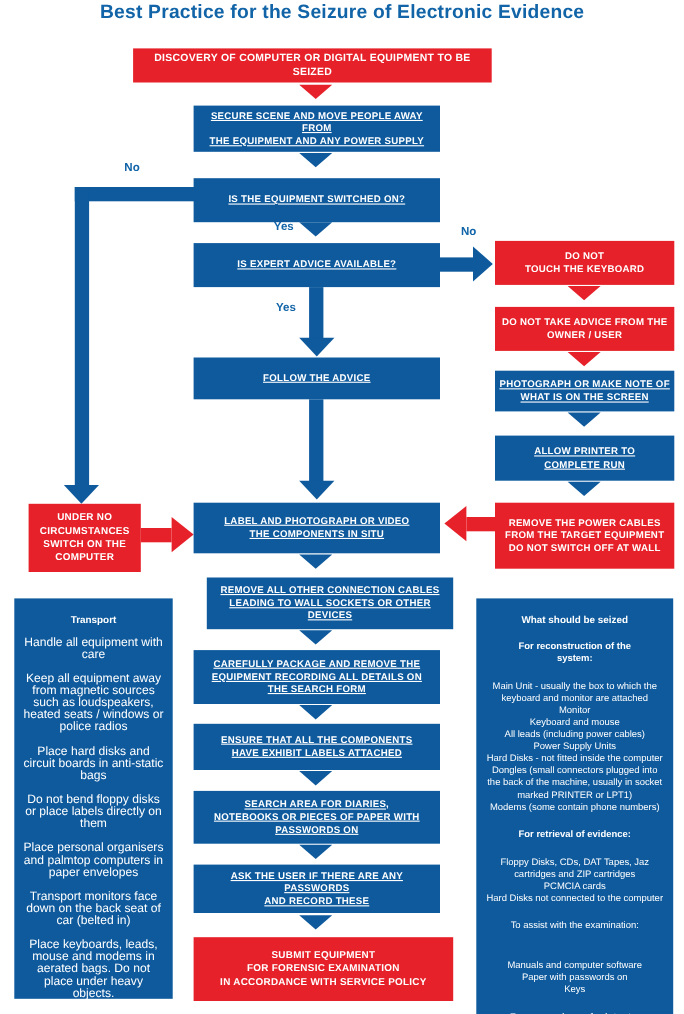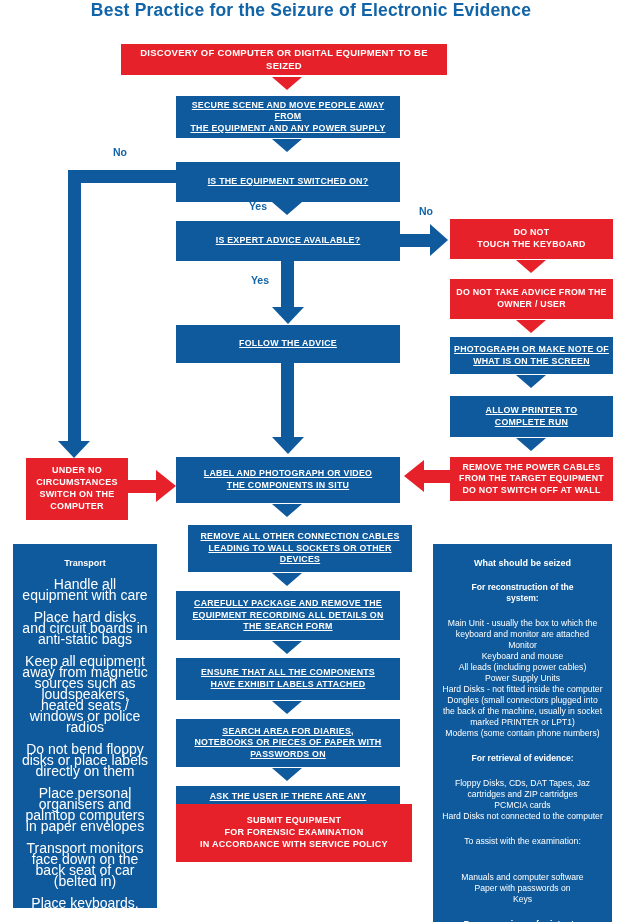--- a/index.html
+++ b/index.html
@@ -73,21 +73,21 @@
     text-align:center;
     box-sizing:border-box;
     padding:14px 8px 8px 8px;
   }
   .panel-title{
     font-weight:bold;
     font-size:9px;
     margin:0 0 11px 0;
   }
   .panel .para{
-    font-size:14px;
+    font-size:11px;
     line-height:11px;
     margin:0 0 11px 0;
   }
   .panel .sec-head{
     font-weight:bold;
     font-size:8.6px;
     line-height:11px;
     margin:14px;
   }
   .panel .sec-head.normal{font-weight:normal;}
@@ -146,21 +146,21 @@
   <div class="tri down-red" style="left:516px;top:320px;"></div>
 
   <div class="node blue" style="left:450px;top:337px;width:163px;height:37px;">PHOTOGRAPH OR MAKE NOTE OF
 WHAT IS ON THE SCREEN</div>
   <div class="tri down-blue" style="left:516px;top:375px;"></div>
 
   <div class="node blue" style="left:450px;top:396px;width:163px;height:41px;">ALLOW PRINTER TO
 COMPLETE RUN</div>
   <div class="tri down-blue" style="left:516px;top:438px;"></div>
 
-  <div class="node red" style="left:450px;top:457px;width:163px;height:44px;">REMOVE THE POWER CABLES
+  <div class="node red" style="left:450px;top:457px;width:163px;height:60px;">REMOVE THE POWER CABLES
 FROM THE TARGET EQUIPMENT
 DO NOT SWITCH OFF AT WALL</div>
 
   <div class="shaft red-s" style="left:424px;top:470px;width:26px;height:13px;"></div>
   <div class="head left-red" style="left:404px;top:460px;"></div>
 
   <div class="node red" style="left:26px;top:458px;width:102px;height:62px;font-size:9px;">UNDER NO
 CIRCUMSTANCES
 SWITCH ON THE
 COMPUTER</div>
@@ -186,29 +186,29 @@
 
   <div class="node blue" style="left:176px;top:719px;width:224px;height:48px;">SEARCH AREA FOR DIARIES,
 NOTEBOOKS OR PIECES OF PAPER WITH
 PASSWORDS ON</div>
   <div class="tri down-blue" style="left:272px;top:768px;"></div>
 
   <div class="node blue" style="left:176px;top:786px;width:224px;height:44px;">ASK THE USER IF THERE ARE ANY PASSWORDS
 AND RECORD THESE</div>
   <div class="tri down-blue" style="left:272px;top:832px;"></div>
 
-  <div class="node red" style="left:176px;top:804px;width:236px;height:58px;font-size:9px;">SUBMIT EQUIPMENT
+  <div class="node red" style="left:176px;top:852px;width:236px;height:58px;font-size:9px;">SUBMIT EQUIPMENT
 FOR FORENSIC EXAMINATION
 IN ACCORDANCE WITH SERVICE POLICY</div>
 
   <div class="panel" style="left:13px;top:544px;width:144px;height:364px;">
     <div class="panel-title">Transport</div>
     <div class="para">Handle all equipment with care</div>
+    <div class="para">Keep all equipment away from magnetic sources such as loudspeakers, heated seats / windows or police radios</div>
     <div class="para">Place hard disks and circuit boards in anti-static bags</div>
-    <div class="para">Keep all equipment away from magnetic sources such as loudspeakers, heated seats / windows or police radios</div>
     <div class="para">Do not bend floppy disks or place labels directly on them</div>
     <div class="para">Place personal organisers and palmtop computers in paper envelopes</div>
     <div class="para">Transport monitors face down on the back seat of car (belted in)</div>
     <div class="para">Place keyboards, leads, mouse and modems in aerated bags. Do not place under heavy objects.</div>
   </div>
 
   <div class="panel" style="left:433px;top:544px;width:179px;height:442px;">
     <div class="panel-title">What should be seized</div>
 
     <div class="sec-head">For reconstruction of the system:</div>

